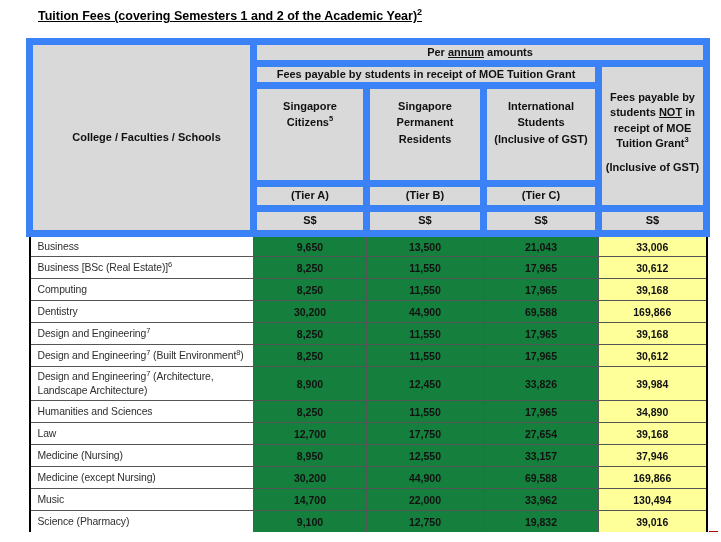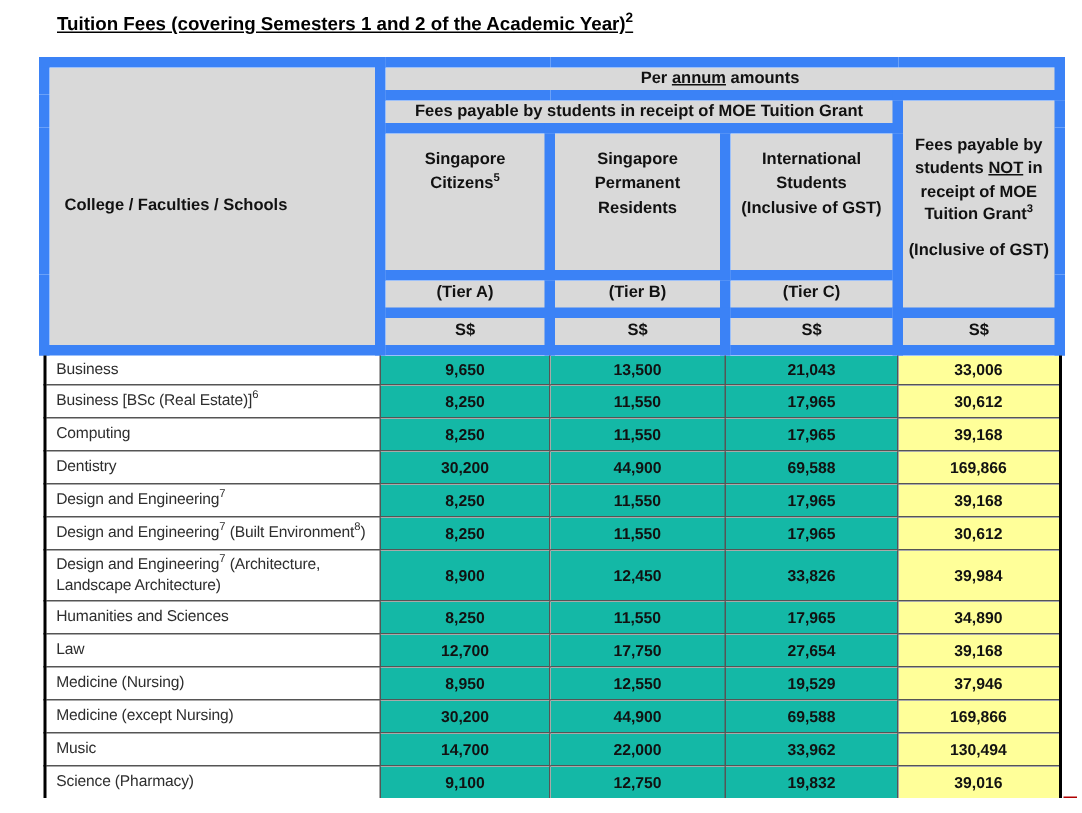--- a/index.html
+++ b/index.html
@@ -28,35 +28,35 @@
   .th{
     background:var(--header-bg);font-weight:bold;font-size:11px;
     text-align:center;color:#111;border:7px solid #3b82f6;line-height:1.35;
   }
   tr.r1{height:20px;}
   tr.r2{height:22px;}
   tr.r3{height:98px;}
   tr.r4{height:25px;padding-left:32px;}
   tr.r5{height:25px;}
   .corner{
-    text-align:left;padding-left:10px;vertical-align:middle;font-size:11px;
+    text-align:center;padding-left:10px;vertical-align:middle;font-size:11px;
   }
   .coltop{vertical-align:top;padding-top:9px;line-height:1.5;}
   .lines{white-space:pre-line;}
   .nogrant{vertical-align:top;padding:23px 3px 0 3px;line-height:1.4;}
   .ng-gst{margin-top:9px;}
   sup{font-size:7.5px;line-height:0;vertical-align:super;}
   tbody.data tr{height:22px;}
   .label{
     background:#fff;font-size:10.4px;color:#2e2e2e;
     padding:3px 3px 3px 7px;letter-spacing:-0.1px;line-height:1.3;
     text-align:left;vertical-align:middle;margin-top:36px;
   }
   .num{
-    background:#14b8a6;font-size:10.5px;font-weight:bold;text-align:center;
+    background:#15803d;font-size:10.5px;font-weight:bold;text-align:center;
     color:#111;vertical-align:middle;
   }
   .hl{background:var(--highlight-bg);}
   .red-mark{
     position:absolute;left:709px;top:531px;width:9px;height:8px;
     background:var(--corner-mark);
   }
 </style>
 </head>
 <body>
@@ -167,21 +167,21 @@
       <td class="label"><span>Law</span></td>
       <td class="num">12,700</td>
       <td class="num">17,750</td>
       <td class="num">27,654</td>
       <td class="num hl">39,168</td>
     </tr>
         <tr>
       <td class="label"><span>Medicine (Nursing)</span></td>
       <td class="num">8,950</td>
       <td class="num">12,550</td>
-      <td class="num">19,529</td>
+      <td class="num">33,157</td>
       <td class="num hl">37,946</td>
     </tr>
         <tr>
       <td class="label"><span>Medicine (except Nursing)</span></td>
       <td class="num">30,200</td>
       <td class="num">44,900</td>
       <td class="num">69,588</td>
       <td class="num hl">169,866</td>
     </tr>
         <tr>

